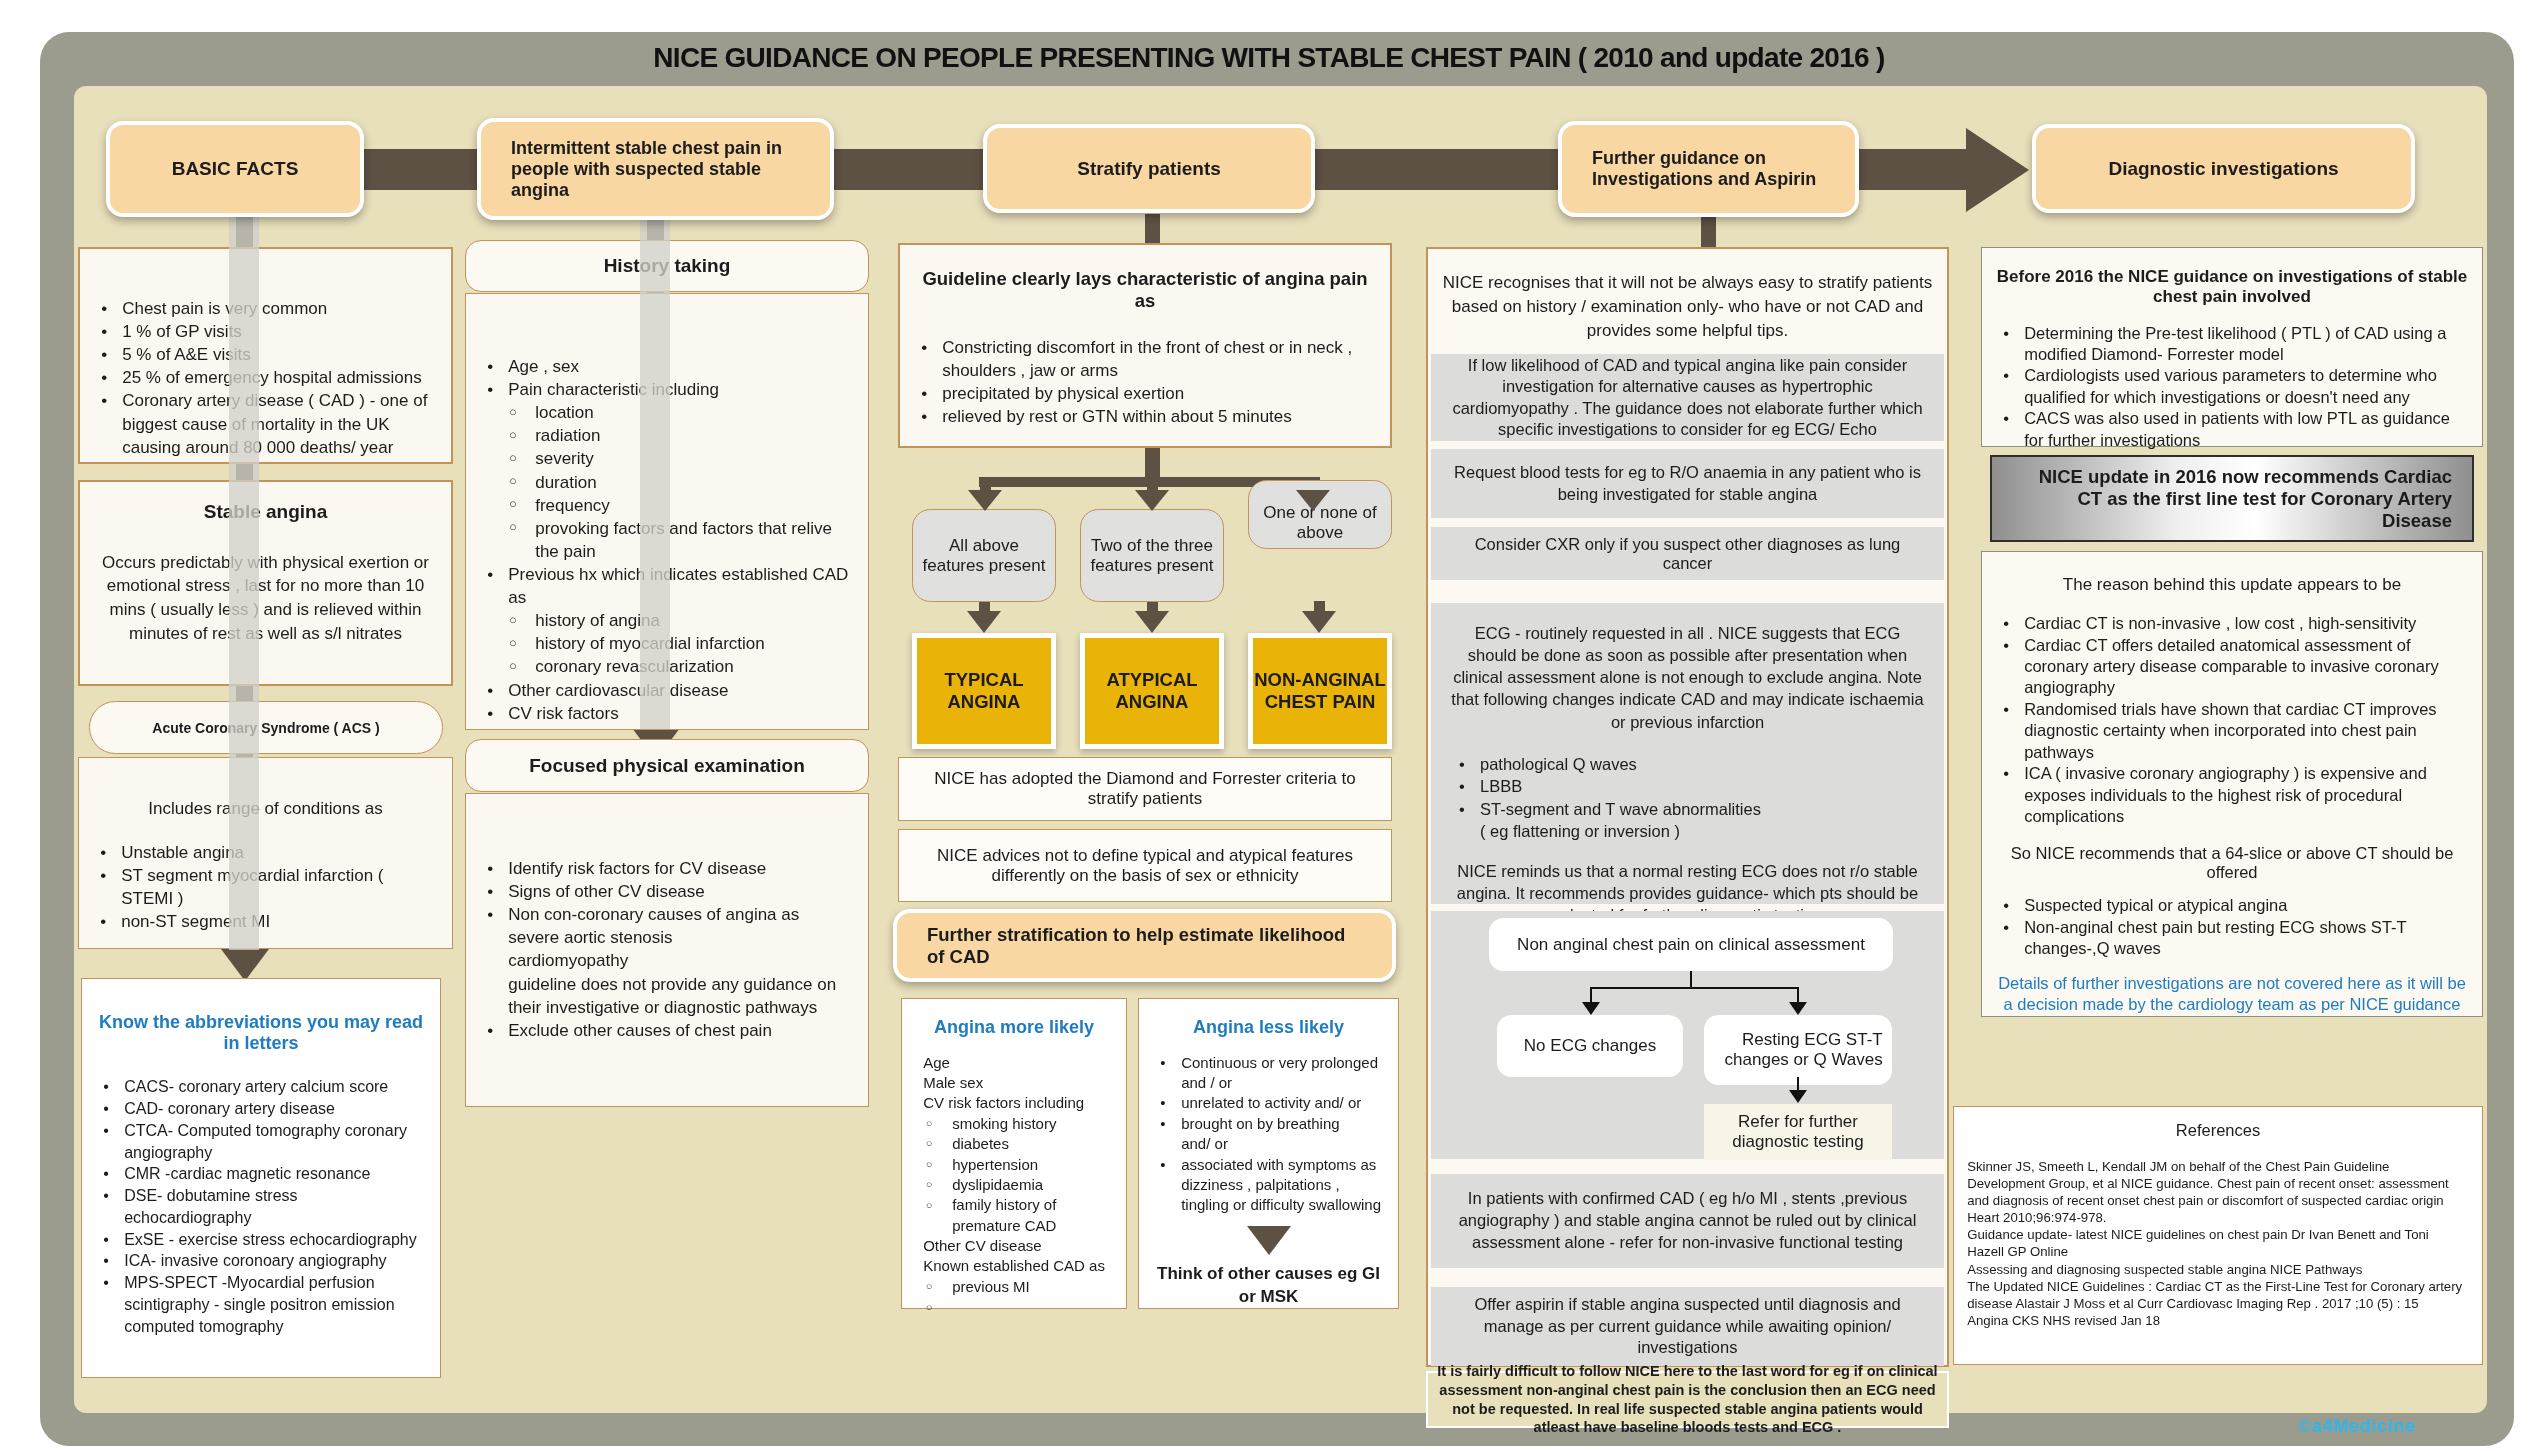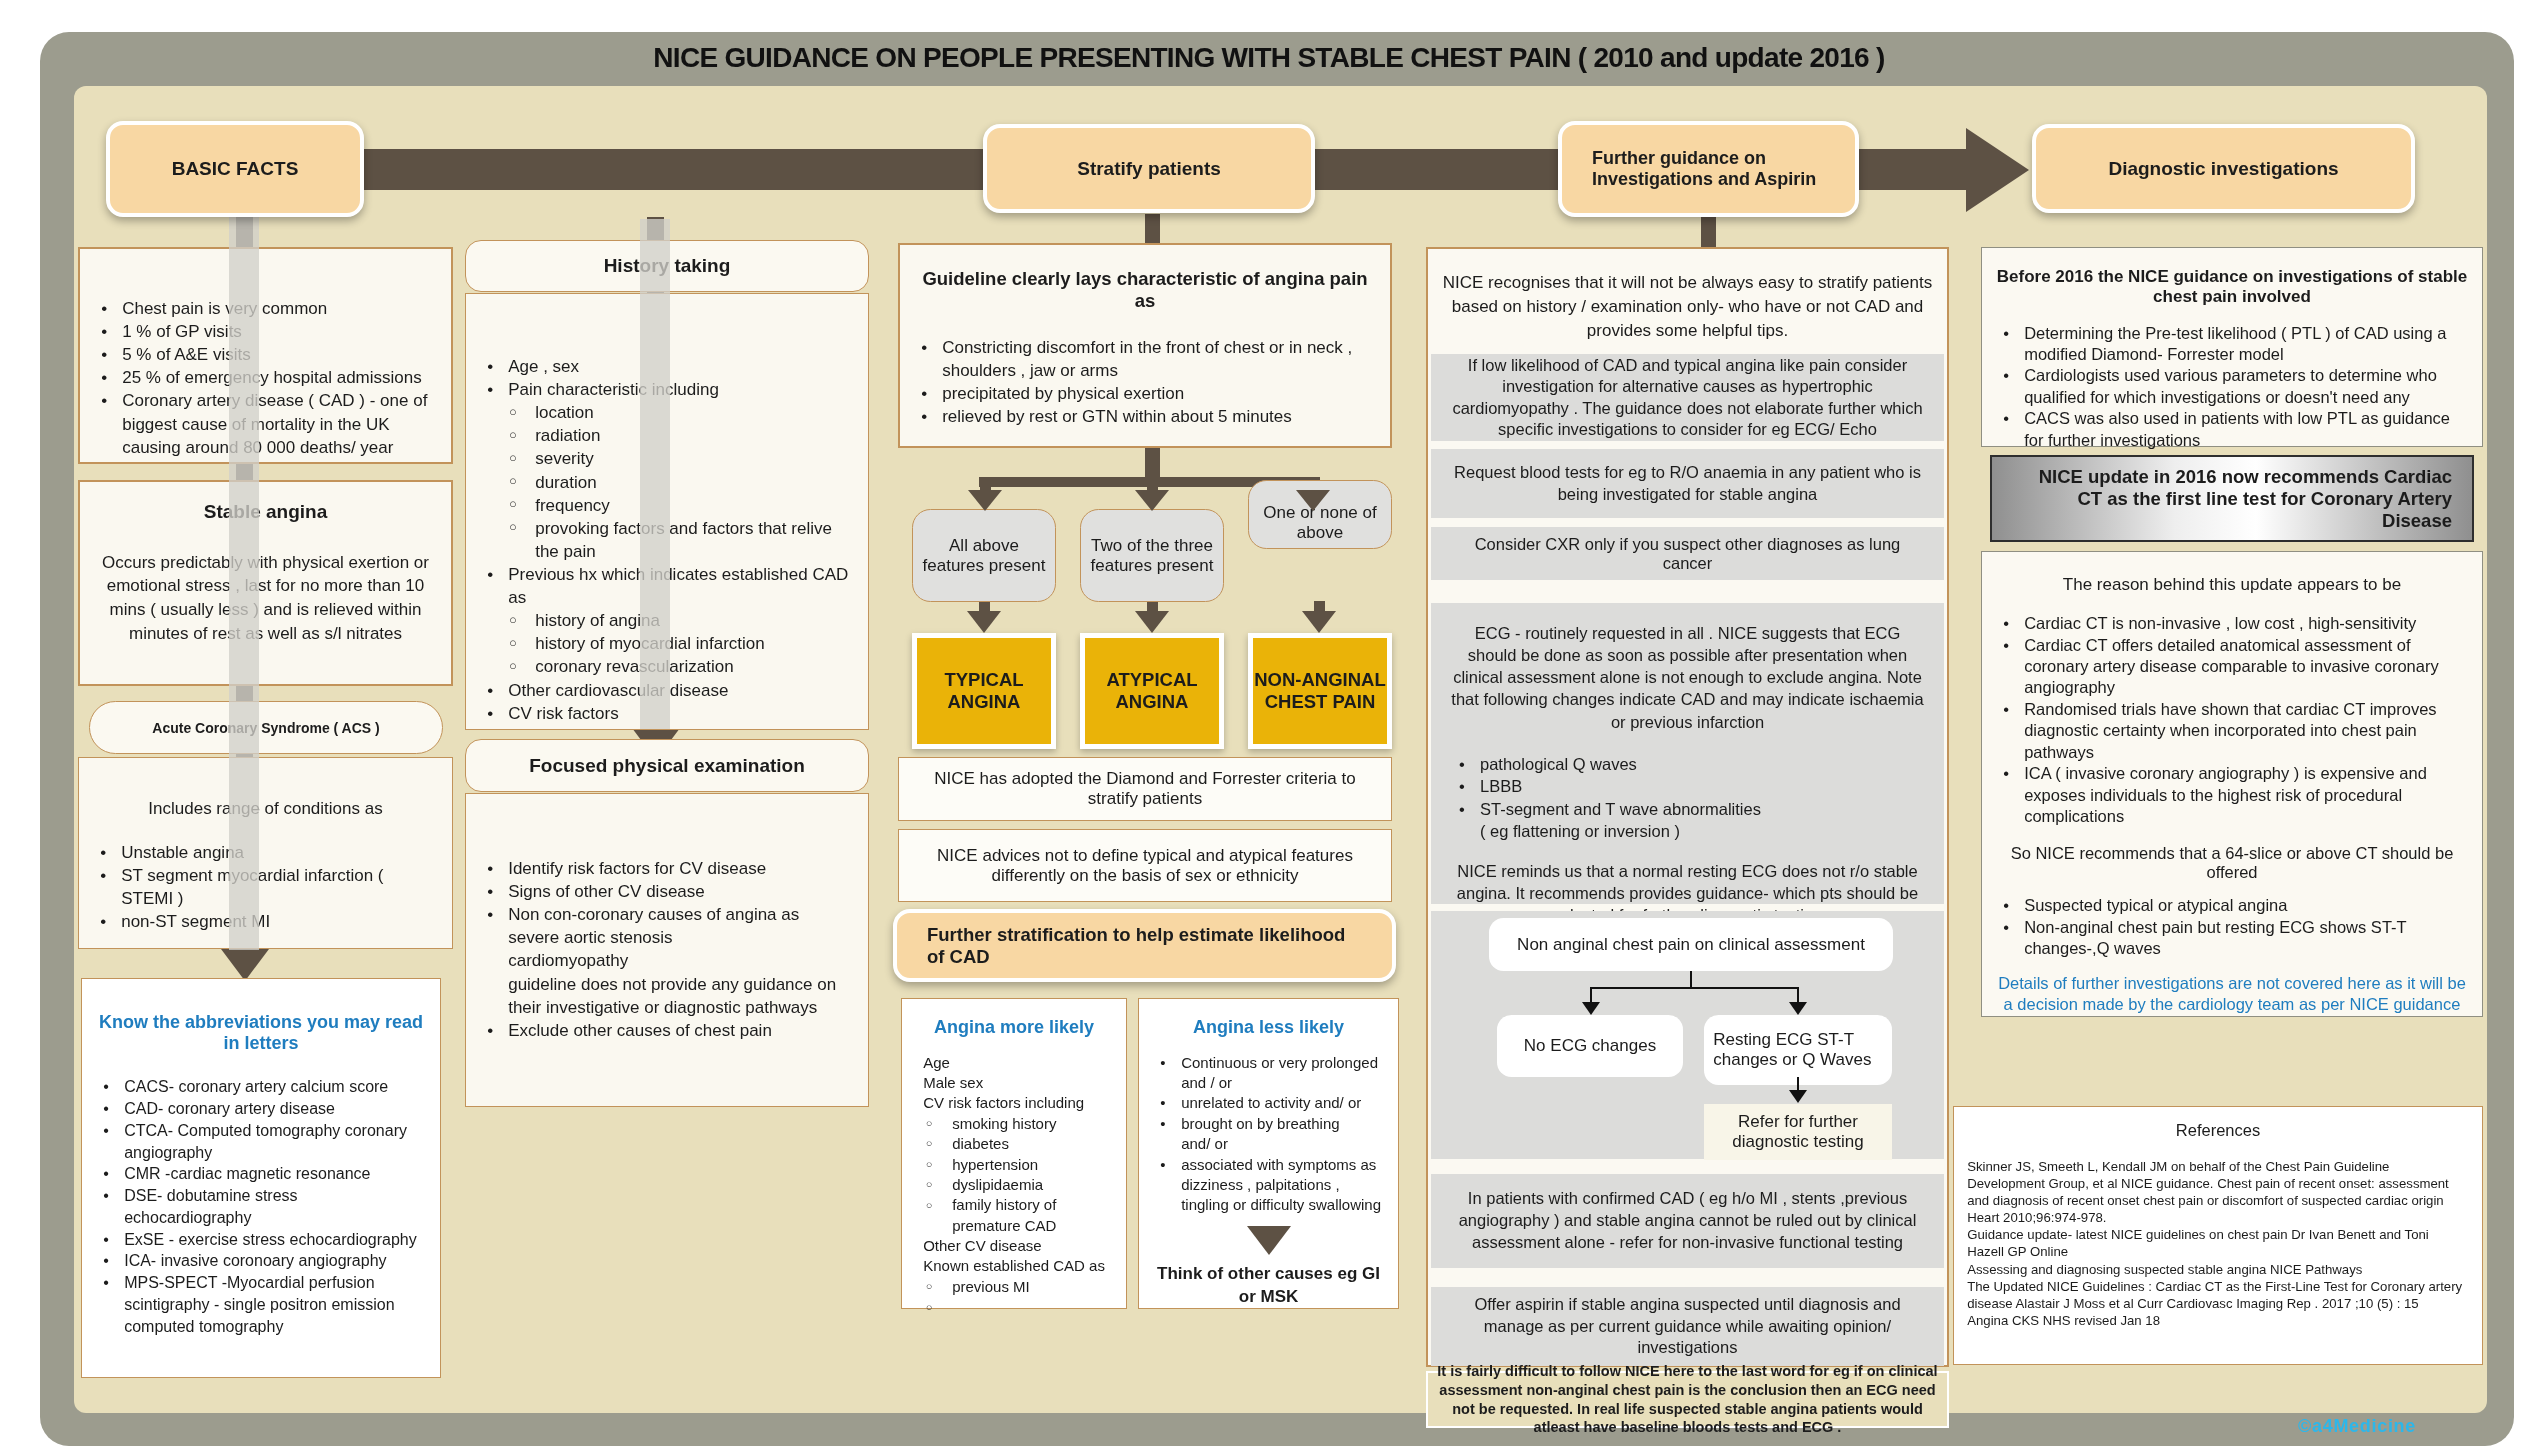--- a/index.html
+++ b/index.html
@@ -24,21 +24,21 @@
   .blue{color:#1f7dbf;}
   .center{text-align:center;}
   .vcenter{display:flex;align-items:center;justify-content:center;}
   .opt{background:#e0e0de;border:1.3px solid #c2935a;border-radius:18.5px;z-index:1;
        display:flex;align-items:center;justify-content:center;text-align:center;padding:5.3px;}
   .yellow{background:#eab308;border:5.3px solid #fff;box-shadow:0 3.3px 6.6px rgba(0,0,0,.25);z-index:1;
           display:flex;align-items:center;justify-content:center;text-align:center;font-weight:bold;}
   .tile{background:#dcdcda;z-index:1;display:flex;align-items:center;justify-content:center;
         text-align:center;padding:6.6px 17px;box-sizing:border-box;}
   .node{background:#fff;border-radius:14.5px;z-index:2;display:flex;align-items:center;
-        justify-content:center;text-align:left;padding:4px 9.3px;}
+        justify-content:center;text-align:right;padding:4px 9.3px;}
   .gradbox{border:2.6px solid #2e2e2e;z-index:1;display:flex;align-items:center;justify-content:center;
            text-align:right;font-weight:bold;
            background:linear-gradient(90deg,#8f8f8f 0%,#eeeeee 38%,#ffffff 55%,#8f8f8f 100%);}
   .ls{line-height:1.36;}
   .ls .ln{position:relative;padding-left:29px;}
   .ls .ln.b::before{content:"\2022";position:absolute;left:8px;}
   .ls .ln.c{padding-left:56px;}
   .ls .ln.c::before{content:"\25CB";position:absolute;left:30px;font-size:.72em;top:.22em;}
   .ls .ln.n{padding-left:29px;}
   .ls .ln.nb{padding-left:8px;}
@@ -56,20 +56,23 @@
   <div class="abs outer" style="left:40px;top:20px;width:2474px;height:1414px;"></div>
   <div class="abs inner" style="left:74px;top:74px;width:2413px;height:1327px;"></div>
   <div class="abs page-title">NICE GUIDANCE ON PEOPLE PRESENTING WITH STABLE CHEST PAIN ( 2010 and update 2016 )</div>
 
   <div class="abs brown band" style="left:251px;top:137px;width:1718px;height:41px;"></div>
   <div class="abs ah" style="left:1966px;top:116px;border-top:42px solid transparent;border-bottom:42px solid transparent;border-left:63px solid #5d5144;"></div>
 
   <div class="abs peach" style="left:106px;top:109px;width:258px;height:96px;font-size:19px;">
       <span>BASIC FACTS</span>
     </div>
+  <div class="abs peach" style="left:477px;top:106px;width:357px;height:102px;font-size:18px;">
+      <span>Intermittent stable chest pain in people with suspected stable angina</span>
+    </div>
   <div class="abs peach" style="left:983px;top:112px;width:332px;height:89px;font-size:19px;">
       <span>Stratify patients</span>
     </div>
   <div class="abs peach" style="left:1558px;top:109px;width:301px;height:96px;font-size:18px;">
       <span>Further guidance on Investigations and Aspirin</span>
     </div>
   <div class="abs peach" style="left:2032px;top:112px;width:383px;height:89px;font-size:19px;">
       <span>Diagnostic investigations</span>
     </div>
 

